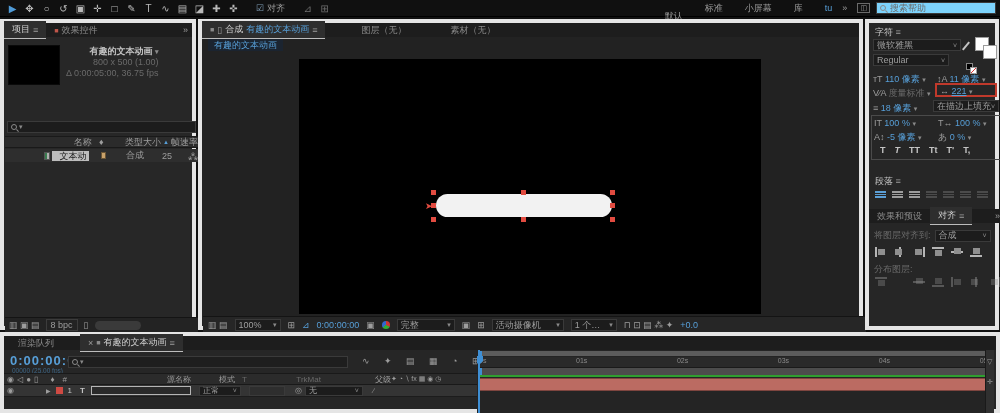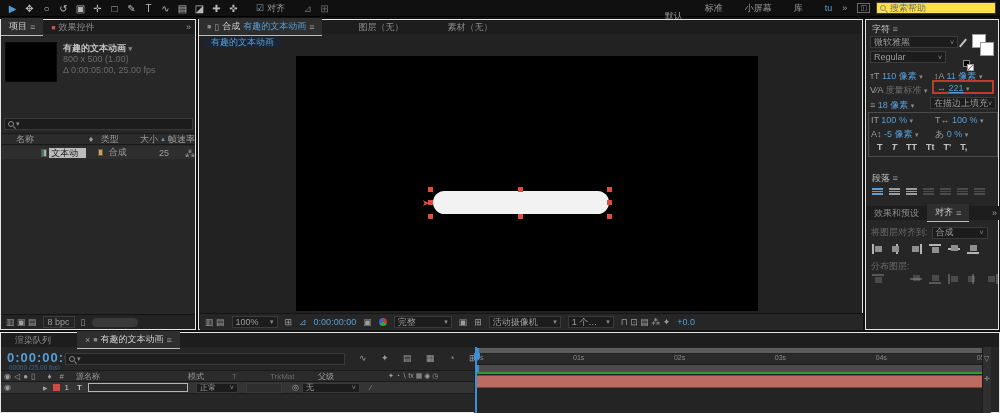--- a/index.html
+++ b/index.html
@@ -1,20 +1,20 @@
 <!DOCTYPE html>
 <html><head>
 <meta charset="utf-8">
 <style>
   html,body{margin:0;padding:0;background:#0c0c0c;}
   *{box-sizing:border-box;font-family:"Liberation Sans",sans-serif;}
   #stagewrap{position:relative;width:1000px;height:413px;background:#111;overflow:hidden;
              color:#9d9d9d;font-size:9px;}
   .a{position:absolute;}
-  .panel{background:#272727;border:1px solid #e5e5e5;}
+  .panel{background:#272727;border:4px solid #e5e5e5;text-align:right;}
   .tabbar{background:#1d1d1d;display:flex;align-items:center;font-size:9px;color:#8b8b8b;}
   .tab{padding:2px 8px;white-space:nowrap;display:flex;gap:3px;align-items:center;}
   .tab.active{background:#2e2e2e;color:#cfcfcf;border-bottom:1px solid #bdbdbd;}
   .blue{color:#579fd8;}
   .dim{color:#6a6a6a;}
   .txt{white-space:nowrap;}
   .field{background:#1c1c1c;border:1px solid #3a3a3a;color:#9d9d9d;display:flex;
          align-items:center;padding:0 3px;justify-content:space-between;height:12px;}
   .caret{color:#8a8a8a;font-size:7px;}
   .toolicon{display:inline-block;width:17px;text-align:center;color:#b9b9b9;font-size:10px;}
@@ -61,21 +61,21 @@
     <span class="toolicon" style="margin-left:14px;color:#6f6f6f;">⊿</span>
     <span class="toolicon" style="color:#6f6f6f;">⊞</span>
     <span style="flex:1;"></span>
     <span class="txt" style="margin-right:22px;margin-top:16px;">默认</span>
     <span class="txt" style="margin-right:22px;">标准</span>
     <span class="txt" style="margin-right:22px;">小屏幕</span>
     <span class="txt" style="margin-right:22px;">库</span>
     <span class="txt blue" style="margin-right:10px;">tu</span>
     <span class="glyph" style="margin-right:10px;">»</span>
     <span class="glyph" style="margin-right:6px;border:1px solid #6a6a6a;padding:0 2px;font-size:7px;">◫</span>
-    <span class="field" style="width:120px;margin-right:4px;background:#fde047;">
+    <span class="field" style="width:120px;margin-right:4px;background:#7dd3fc;">
       <span class="mag"></span>
       <span class="txt dim" style="flex:1;margin-left:4px;">搜索帮助</span>
     </span>
   </div>
 
   <div class="a panel" style="left:0;top:19px;width:196px;height:311px;">
     <div class="tabbar" style="height:14px;">
       <span class="tab active">
         <span>项目</span>
           <span class="glyph">≡</span>
@@ -85,21 +85,21 @@
         <span>效果控件</span>
       </span>
       <span style="flex:1;"></span>
       <span class="glyph" style="margin-right:4px;">»</span>
     </div>
 
     <div class="a" style="left:4px;top:22px;width:52px;height:40px;background:#000;border:1px solid #0a0a0a;"></div>
     <div class="a" style="left:62px;top:23px;line-height:11px;">
       <div class="txt" style="color:#c4c4c4;font-weight:bold;"><span>有趣的文本动画</span> <span class="caret">▾</span></div>
       <div class="txt dim">800 x 500 (1.00)</div>
-      <div class="txt dim">Δ 0:00:05:00, 25.00 fps</div>
+      <div class="txt dim">Δ 0:00:05:00, 36.75 fps</div>
     </div>
 
     <div class="a field" style="left:3px;top:98px;width:189px;">
       <span style="display:flex;align-items:center;gap:2px;">
           <span class="mag"></span>
           <span class="caret">▾</span>
         </span>
     </div>
 
     <div class="a hdrrow" style="left:1px;top:113px;width:193px;height:12px;display:flex;align-items:center;">

